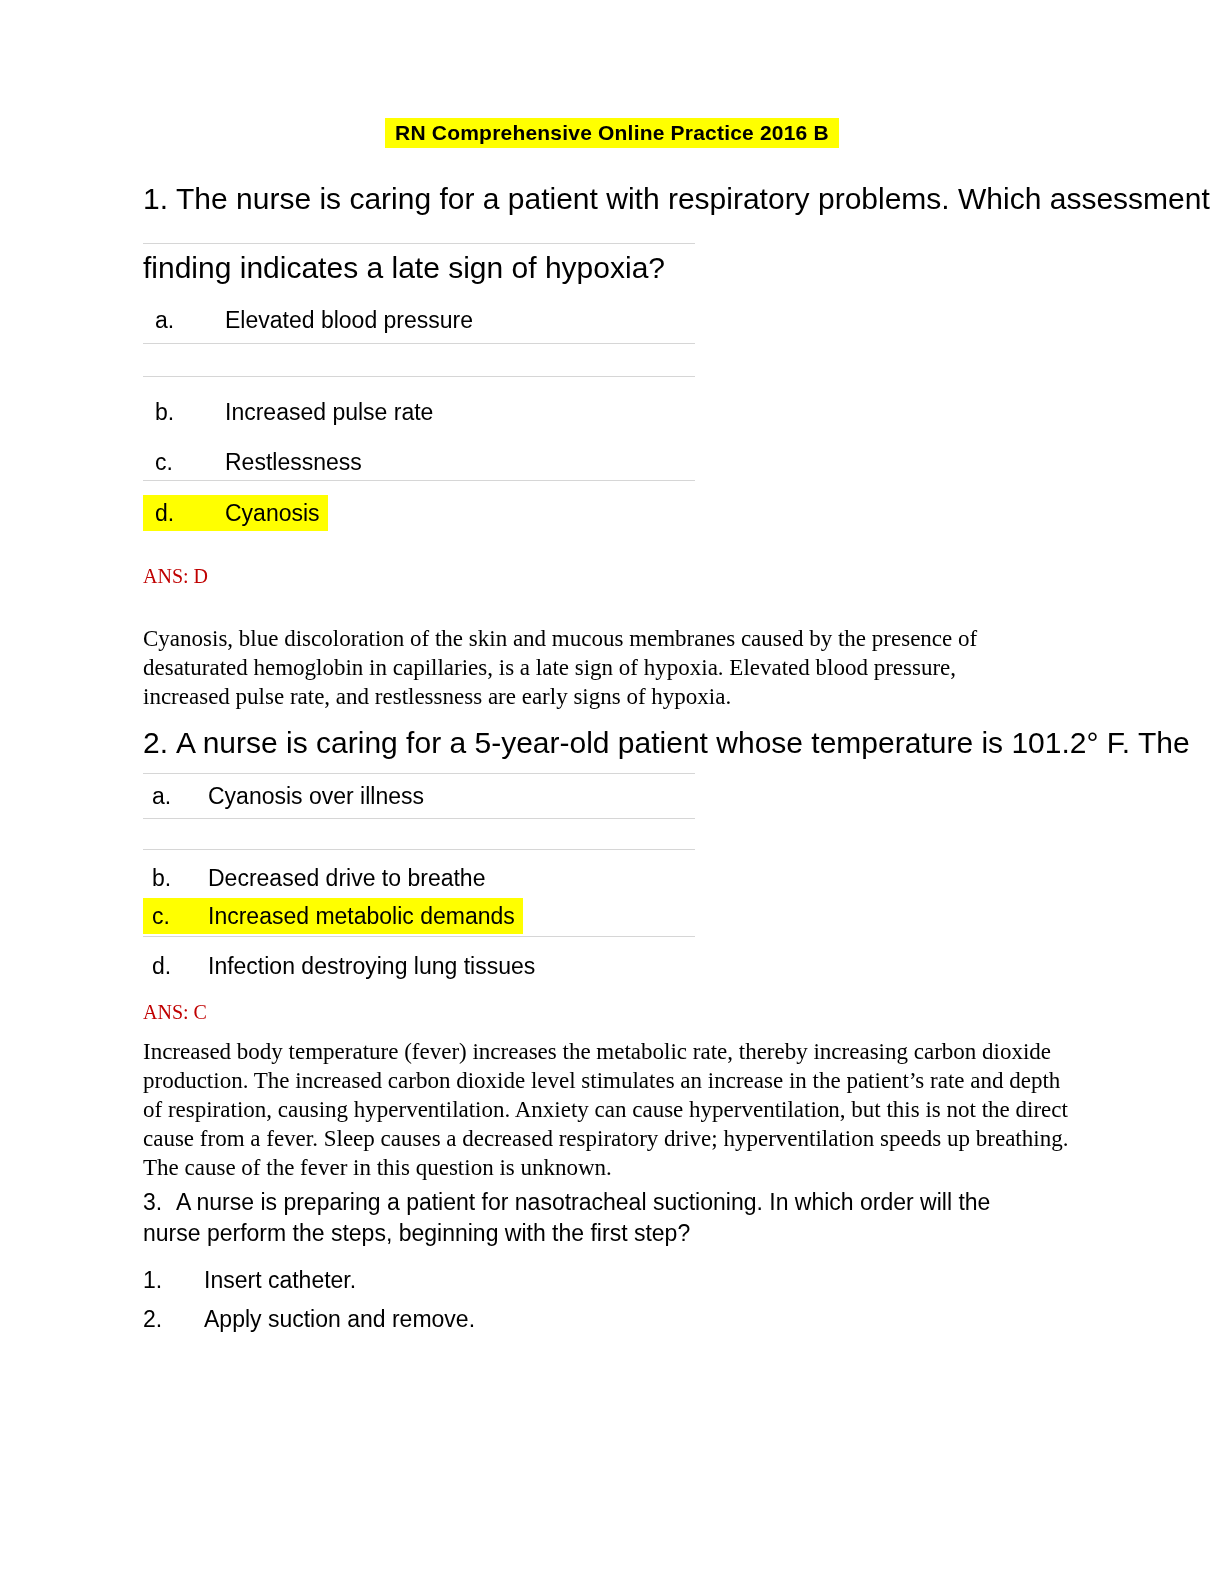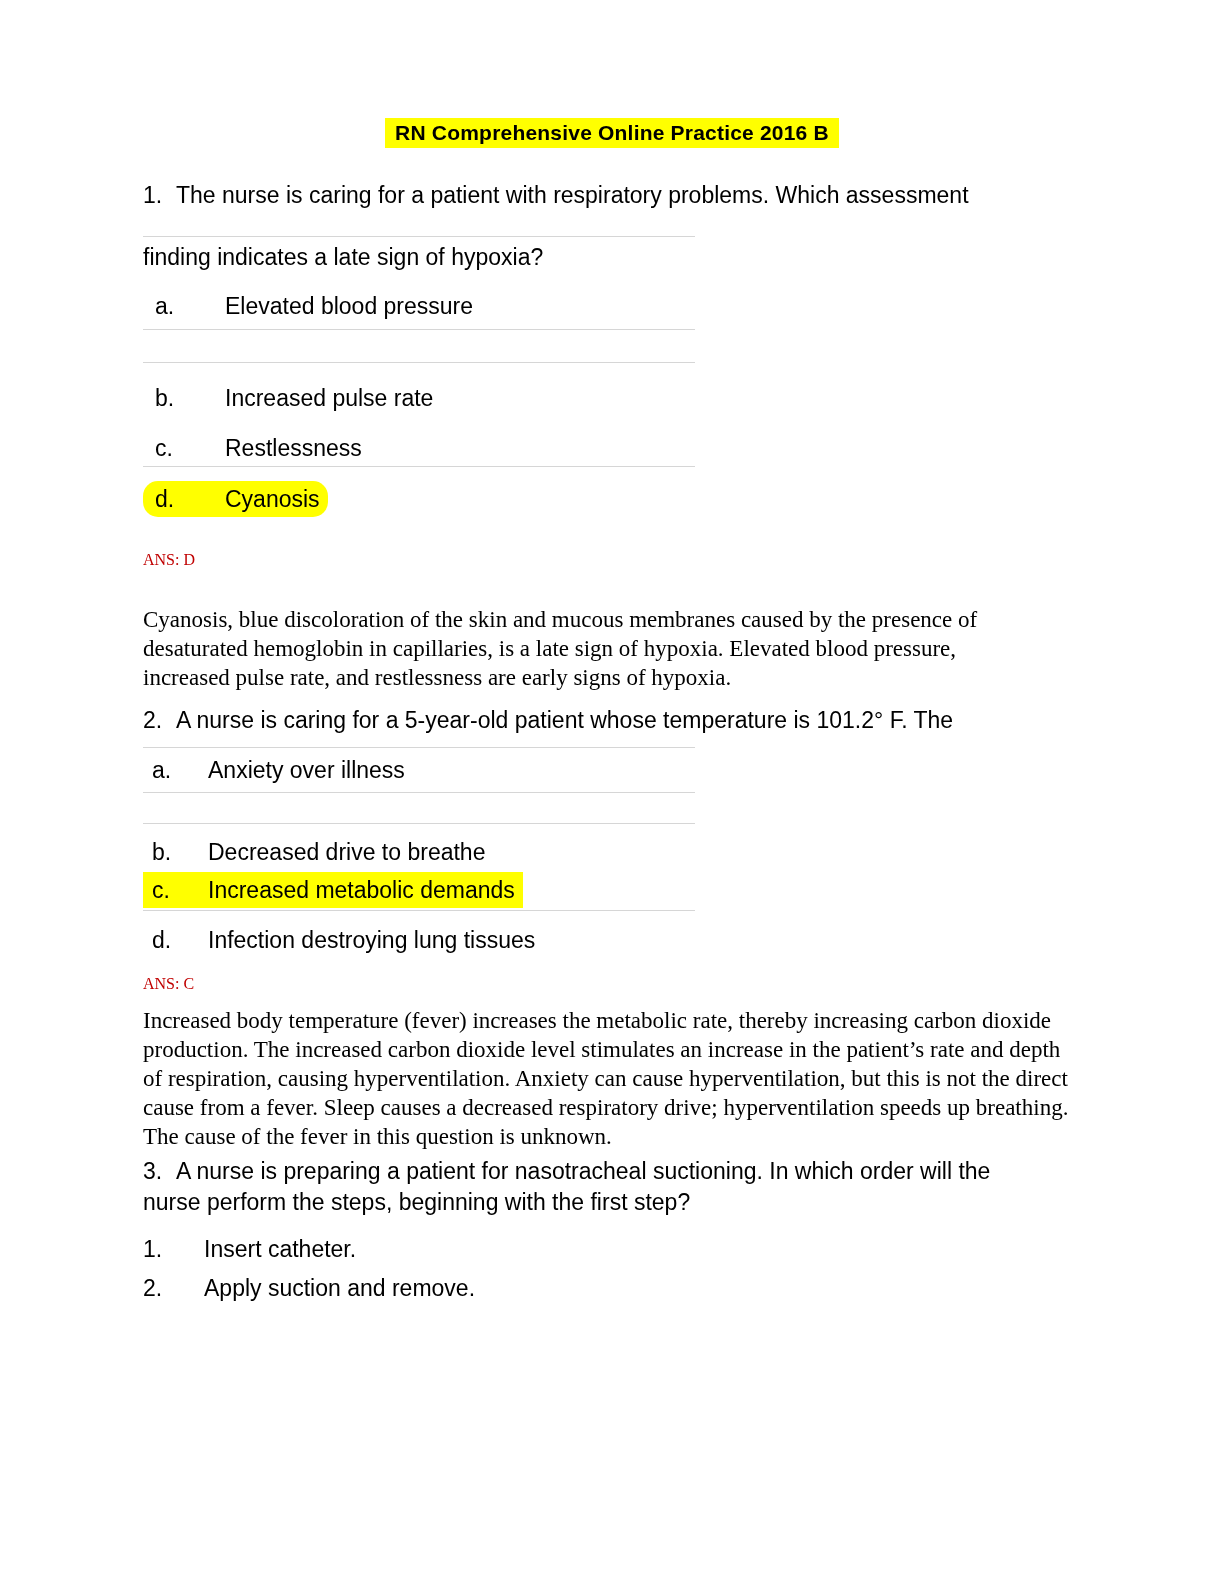--- a/index.html
+++ b/index.html
@@ -21,21 +21,21 @@
     display: inline-block;
     background: #ffff00;
     font-size: 21px;
     font-weight: bold;
     padding: 3px 10px;
     letter-spacing: 0.2px;
   }
   .content { padding-left: 143px; }
 
   .q-line {
-    font-size: 23px;
+    font-size: 30px;
     white-space: nowrap;
   }
   .q-num { display: inline-block; width: 33px; }
 
   .sep {
     border-top: 1px solid #d6d6d6;
     width: 552px;
     height: 0;
   }
 
@@ -50,27 +50,27 @@
   }
   .opt.pad1 { padding-left: 12px; margin-top: 20px; }
   .opt.pad2 { padding-left: 9px; }
   .q1-letter { display: inline-block; width: 70px; }
   .q2-letter { display: inline-block; width: 56px; }
   .hl-row {
     display: inline-block;
     background: #ffff00;
     padding: 3px 8px 3px 0;
   }
-  .hl-row.pad1 { padding-left: 12px; border-radius: 15px; }
+  .hl-row.pad1 { padding-left: 12px; }
   .hl-row.pad2 { padding-left: 9px; }
 
   .ans {
     font-family: "Liberation Serif", serif;
     color: #c00000;
-    font-size: 16px;
+    font-size: 20px;
   }
   .rationale {
     font-family: "Liberation Serif", serif;
     font-size: 23px;
     line-height: 29px;
   }
   .step {
     font-size: 23px;
     line-height: 30px;
   }
@@ -142,21 +142,21 @@
 
     <div class="ans mt-ans1">ANS: D</div>
 
     <div class="rationale w840 mt-rat1">Cyanosis, blue discoloration of the skin and mucous membranes caused by the presence of desaturated hemoglobin in capillaries, is a late sign of hypoxia. Elevated blood pressure, increased pulse rate, and restlessness are early signs of hypoxia.</div>
 
     <div class="q-line mt-q2l1"><span class="q-num">2.</span><span>A nurse is caring for a 5-year-old patient whose temperature is 101.2° F. The</span></div>
 
     <div class="sep mt-sep5"></div>
 
 
-    <div class="opt pad2 mt-opt-a2"><span class="q2-letter">a.</span><span>Anxiety over illness</span></div>
+    <div class="opt pad2 mt-opt-a2"><span class="q2-letter">a.</span><span>Cyanosis over illness</span></div>
 
     <div class="sep mt-sep6"></div>
     <div class="sep mt-sep7"></div>
 
     <div class="opt pad2 mt-opt-b2"><span class="q2-letter">b.</span><span>Decreased drive to breathe</span></div>
 
     <div class="opt mt-opt-c2"><span class="hl-row pad2"><span class="q2-letter">c.</span><span>Increased metabolic demands</span></span></div>
 
     <div class="sep mt-sep8"></div>
 

